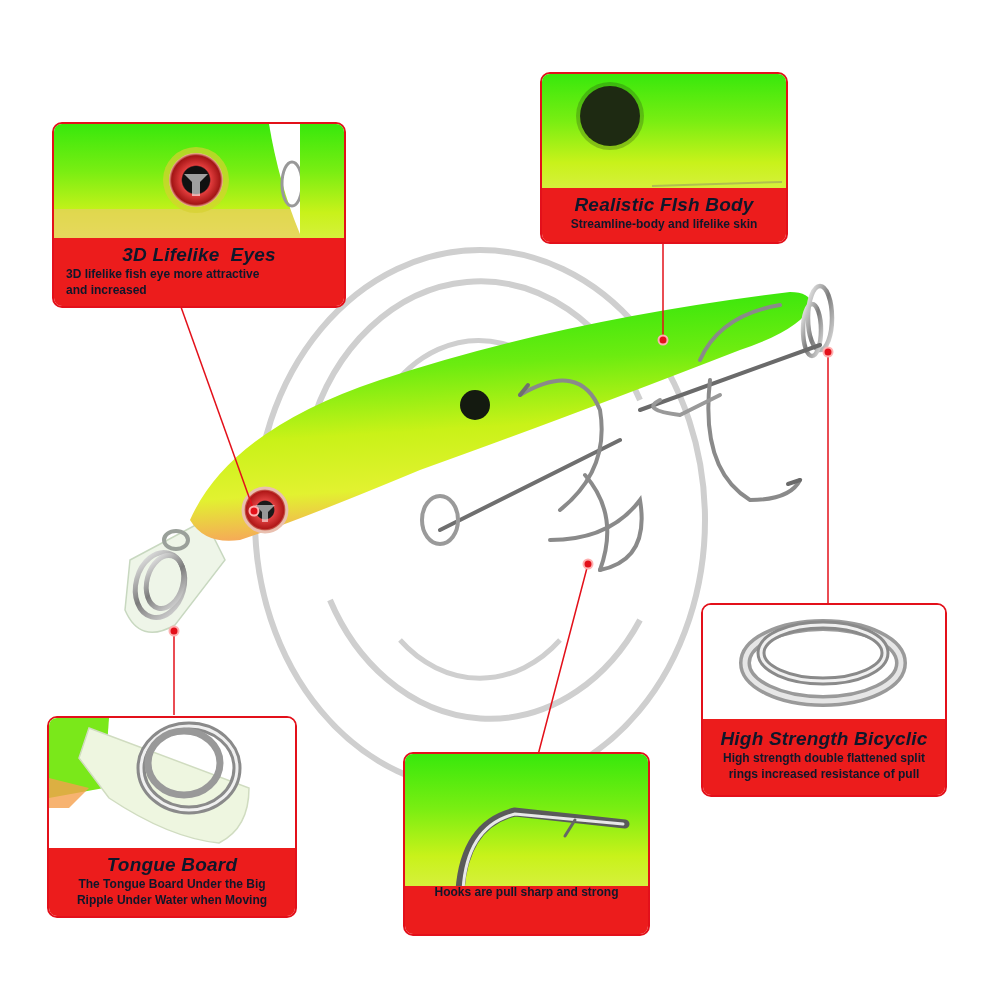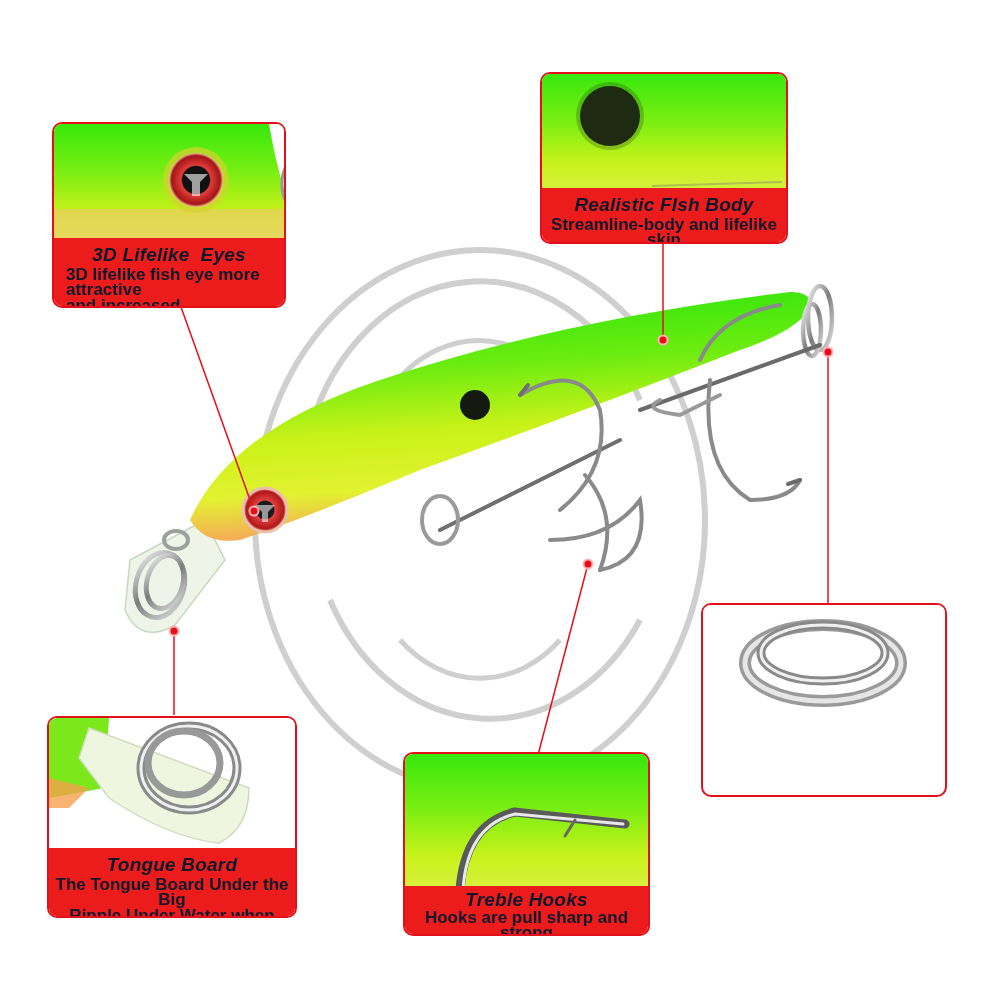--- a/index.html
+++ b/index.html
@@ -2,21 +2,21 @@
 <html><head>
 <meta charset="utf-8">
 <style>
   html,body{margin:0;padding:0;background:#ffffff;}
   body{width:1000px;height:1000px;position:relative;overflow:hidden;font-family:"Liberation Sans",sans-serif;}
   .stage{position:absolute;left:0;top:0;width:1000px;height:1000px;}
   .card{position:absolute;border:2px solid #e3101a;border-radius:10px;overflow:hidden;background:#ffffff;box-sizing:border-box;}
   .card .photo{position:absolute;left:0;top:0;right:0;}
   .card .banner{position:absolute;left:0;right:0;bottom:0;background:#ec1c1c;color:#0f172a;text-align:center;}
   .banner .title{font-style:italic;font-weight:bold;font-size:19px;line-height:22px;padding-top:6px;letter-spacing:0.2px;}
-  .banner .desc{font-weight:bold;font-size:17px;line-height:15px;padding:1px 4px 0 4px;}
+  .banner .desc{font-weight:bold;font-size:12px;line-height:15px;padding:1px 4px 0 4px;}
   .banner.left-align .desc{text-align:left;padding-left:12px;}
   .green-grad{background:linear-gradient(180deg,#38e80c 0%,#79ee12 40%,#c8f21a 75%,#d8f040 100%);}
   svg{display:block;}
 </style>
 </head>
 <body>
 
 <div class="stage">
 
   <svg class="stage" width="1000" height="1000" viewBox="0 0 1000 1000" style="position:absolute;left:0;top:0;">
@@ -97,21 +97,21 @@
 
     <g fill="#e3101a" stroke="#ffb0b0" stroke-width="2">
       <circle cx="254" cy="511" r="4.5"></circle>
       <circle cx="663" cy="340" r="4.5"></circle>
       <circle cx="828" cy="352" r="4.5"></circle>
       <circle cx="174" cy="631" r="4.5"></circle>
       <circle cx="588" cy="564" r="4.5"></circle>
     </g>
   </svg>
 
-  <div class="card" style="left:52px;top:122px;width:234px;height:186px;">
+  <div class="card" style="left:52px;top:122px;width:294px;height:186px;">
     <div class="photo green-grad" style="height:118px;">
       <svg width="246" height="118" viewBox="0 0 246 118">
         <rect x="0" y="85" width="246" height="33" fill="#f4c27a" opacity="0.55"></rect>
         <path d="M 215 0 L 246 0 L 246 110 Q 225 60 215 0 Z" fill="#ffffff"></path>
         <ellipse cx="238" cy="60" rx="10" ry="22" fill="none" stroke="#999" stroke-width="3"></ellipse>
         <circle cx="142" cy="56" r="33" fill="#d6d230" opacity="0.7"></circle>
         <circle cx="142" cy="56" r="27" fill="url(#eyeGrad2)"></circle>
         <defs>
           <radialGradient id="eyeGrad2" cx="0.5" cy="0.5" r="0.5">
             <stop offset="0" stop-color="#111"></stop>
@@ -149,20 +149,25 @@
     <div class="photo" style="height:118px;background:#ffffff;">
       <svg width="246" height="118" viewBox="0 0 246 118">
         <g fill="none">
           <ellipse cx="120" cy="58" rx="78" ry="38" stroke="#9a9a9a" stroke-width="12"></ellipse>
           <ellipse cx="120" cy="58" rx="78" ry="38" stroke="#e6e6e6" stroke-width="5"></ellipse>
           <ellipse cx="120" cy="48" rx="62" ry="28" stroke="#8a8a8a" stroke-width="9"></ellipse>
           <ellipse cx="120" cy="48" rx="62" ry="28" stroke="#f0f0f0" stroke-width="3"></ellipse>
         </g>
       </svg>
     </div>
+    <div class="banner" style="height:76px;">
+      <div class="title" style="padding-top:9px;">High Strength Bicyclic</div>
+      <div class="desc">High strength double flattened split</div>
+      <div class="desc">rings increased resistance of pull</div>
+    </div>
   </div>
 
   <div class="card" style="left:47px;top:716px;width:250px;height:202px;">
     <div class="photo" style="height:134px;background:#ffffff;">
       <svg width="250" height="134" viewBox="0 0 250 134">
         <path d="M 0 0 L 60 0 L 55 70 L 0 80 Z" fill="#7ae81a"></path>
         <path d="M 0 60 L 40 70 L 20 90 L 0 90 Z" fill="#f5a04c" opacity="0.8"></path>
         <path d="M 40 10 L 200 70 Q 200 110 170 125 Q 120 120 60 80 L 30 40 Z" fill="#eef6e0" stroke="#d0dcc0" stroke-width="1.5"></path>
         <g fill="none">
           <ellipse cx="140" cy="50" rx="48" ry="42" stroke="#8a8a8a" stroke-width="9"></ellipse>
@@ -182,18 +187,17 @@
     <div class="photo green-grad" style="height:136px;">
       <svg width="247" height="136" viewBox="0 0 247 136">
         <g fill="none" stroke-linecap="round">
           <path d="M 55 136 Q 60 70 110 58 L 220 70" stroke="#5a5a5a" stroke-width="9"></path>
           <path d="M 58 136 Q 62 72 110 60 L 218 70" stroke="#e8e8e8" stroke-width="3"></path>
           <path d="M 170 66 L 160 82" stroke="#666" stroke-width="3"></path>
         </g>
       </svg>
     </div>
     <div class="banner" style="height:48px;">
-      <div class="title" style="padding-top:3px;">Treble Hooks</div>
       <div class="desc" style="margin-top:-2px;">Hooks are pull sharp and strong</div>
     </div>
   </div>
 
 </div>
 
 </body></html>

